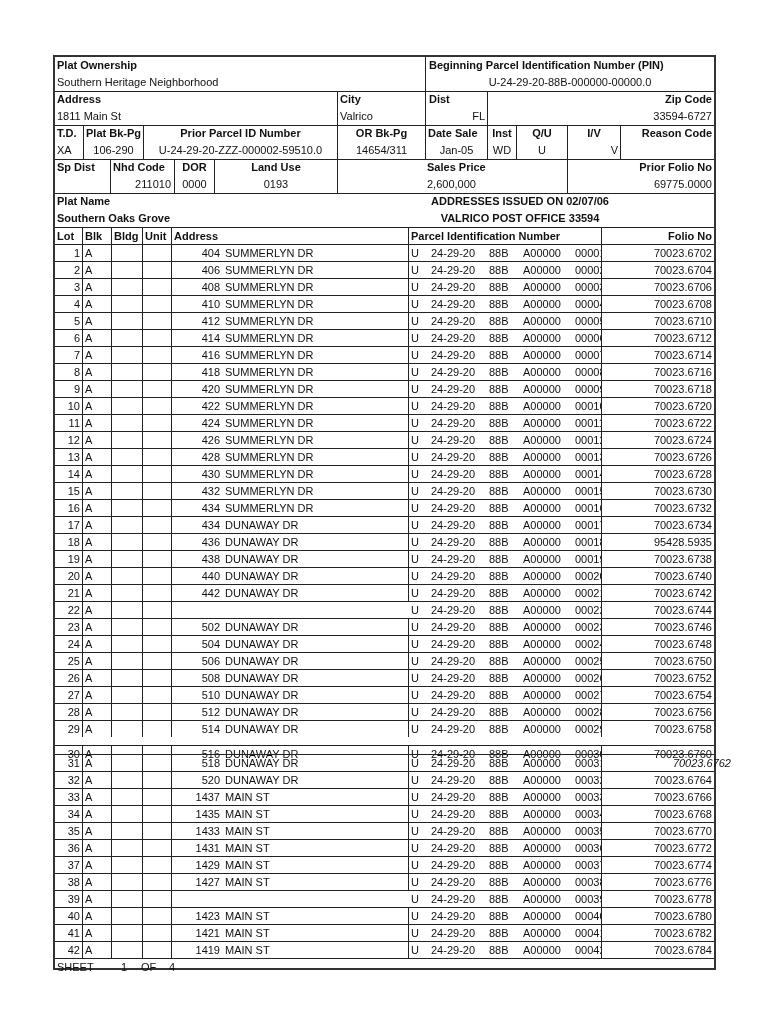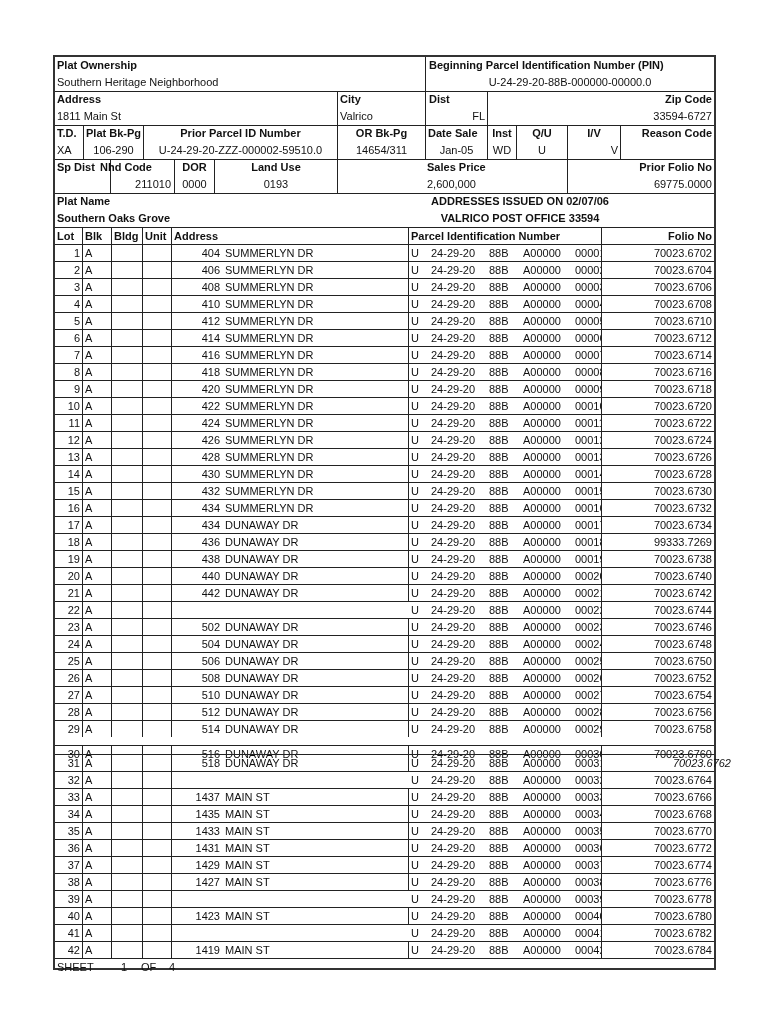--- a/index.html
+++ b/index.html
@@ -68,21 +68,21 @@
   <div class="txt r" style="left:566px; width:91px; top:85px;"></div>
 
   <div class="hl" style="left:0; width:659px; top:102px;"></div>
   <div class="vl" style="left:55px; top:102px; height:34px;"></div>
   <div class="vl" style="left:119px; top:102px; height:34px;"></div>
   <div class="vl" style="left:159px; top:102px; height:34px;"></div>
   <div class="vl" style="left:282px; top:102px; height:34px;"></div>
   <div class="vl" style="left:512px; top:102px; height:34px;"></div>
   <div class="txt b" style="left:2px; top:102px;">Sp Dist</div>
   <div class="txt" style="left:2px; top:119px;"></div>
-  <div class="txt b" style="left:45px; top:102px;">Nhd Code</div>
+  <div class="txt b" style="left:58px; top:102px;">Nhd Code</div>
   <div class="txt r" style="left:56px; width:60px; top:119px;">211010</div>
   <div class="txt b c" style="left:120px; width:39px; top:102px;">DOR</div>
   <div class="txt c" style="left:120px; width:39px; top:119px;">0000</div>
   <div class="txt b c" style="left:160px; width:122px; top:102px;">Land Use</div>
   <div class="txt c" style="left:160px; width:122px; top:119px;">0193</div>
   <div class="txt b" style="left:372px; top:102px;">Sales Price</div>
   <div class="txt" style="left:372px; top:119px;">2,600,000</div>
   <div class="txt b r" style="left:513px; width:144px; top:102px;">Prior Folio No</div>
   <div class="txt r" style="left:513px; width:144px; top:119px;">69775.0000</div>
 
@@ -256,21 +256,21 @@
         <div class="cell pin" style="left: 354px; width: 193px; border-right: 1px solid rgb(34, 34, 34);"><span style="width: 20px;">U</span><span style="width: 58px;">24-29-20</span><span style="width: 34px;">88B</span><span style="width: 52px;">A00000</span><span style="width: 40px;">00017</span></div>
         <div class="cell r" style="left: 547px; width: 112px;">70023.6734</div>
       </div>
       <div class="row" style="top: 476px;">
         <div class="cell r" style="left: 0px; width: 28px; border-right: 1px solid rgb(34, 34, 34);">18</div>
         <div class="cell " style="left: 28px; width: 29px; border-right: 1px solid rgb(34, 34, 34);">A</div>
         <div class="cell " style="left: 57px; width: 31px; border-right: 1px solid rgb(34, 34, 34);"></div>
         <div class="cell " style="left: 88px; width: 29px; border-right: 1px solid rgb(34, 34, 34);"></div>
         <div class="cell" style="left: 117px; width: 237px; border-right: 1px solid rgb(34, 34, 34);"><span style="display: inline-block; width: 46px; text-align: right;">436</span><span style="margin-left: 5px;">DUNAWAY DR</span></div>
         <div class="cell pin" style="left: 354px; width: 193px; border-right: 1px solid rgb(34, 34, 34);"><span style="width: 20px;">U</span><span style="width: 58px;">24-29-20</span><span style="width: 34px;">88B</span><span style="width: 52px;">A00000</span><span style="width: 40px;">00018</span></div>
-        <div class="cell r" style="left: 547px; width: 112px;">99333.7269</div>
+        <div class="cell r" style="left: 547px; width: 112px;">95428.5935</div>
       </div>
       <div class="row" style="top: 493px;">
         <div class="cell r" style="left: 0px; width: 28px; border-right: 1px solid rgb(34, 34, 34);">19</div>
         <div class="cell " style="left: 28px; width: 29px; border-right: 1px solid rgb(34, 34, 34);">A</div>
         <div class="cell " style="left: 57px; width: 31px; border-right: 1px solid rgb(34, 34, 34);"></div>
         <div class="cell " style="left: 88px; width: 29px; border-right: 1px solid rgb(34, 34, 34);"></div>
         <div class="cell" style="left: 117px; width: 237px; border-right: 1px solid rgb(34, 34, 34);"><span style="display: inline-block; width: 46px; text-align: right;">438</span><span style="margin-left: 5px;">DUNAWAY DR</span></div>
         <div class="cell pin" style="left: 354px; width: 193px; border-right: 1px solid rgb(34, 34, 34);"><span style="width: 20px;">U</span><span style="width: 58px;">24-29-20</span><span style="width: 34px;">88B</span><span style="width: 52px;">A00000</span><span style="width: 40px;">00019</span></div>
         <div class="cell r" style="left: 547px; width: 112px;">70023.6738</div>
       </div>
@@ -379,20 +379,21 @@
         <div class="cell " style="left: 88px; width: 29px; border-right: 1px solid rgb(34, 34, 34);"></div>
         <div class="cell" style="left: 117px; width: 237px; border-right: 1px solid rgb(34, 34, 34);"><span style="display: inline-block; width: 46px; text-align: right;">518</span><span style="margin-left: 5px;">DUNAWAY DR</span></div>
         <div class="cell pin" style="left: 354px; width: 193px; border-right: 1px solid rgb(34, 34, 34);"><span style="width: 20px;">U</span><span style="width: 58px;">24-29-20</span><span style="width: 34px;">88B</span><span style="width: 52px;">A00000</span><span style="width: 40px;">00031</span></div>
         <div class="cell r" style="left: 566px; width: 112px; font-style: italic;">70023.6762</div>
       </div>
       <div class="row" style="top: 714px;">
         <div class="cell r" style="left: 0px; width: 28px; border-right: 1px solid rgb(34, 34, 34);">32</div>
         <div class="cell " style="left: 28px; width: 29px; border-right: 1px solid rgb(34, 34, 34);">A</div>
         <div class="cell " style="left: 57px; width: 31px; border-right: 1px solid rgb(34, 34, 34);"></div>
         <div class="cell " style="left: 88px; width: 29px; border-right: 1px solid rgb(34, 34, 34);"></div>
+        <div class="cell" style="left: 117px; width: 237px; border-right: 1px solid rgb(34, 34, 34);"><span style="display: inline-block; width: 46px; text-align: right;">520</span><span style="margin-left: 5px;">DUNAWAY DR</span></div>
         <div class="cell pin" style="left: 354px; width: 193px; border-right: 1px solid rgb(34, 34, 34);"><span style="width: 20px;">U</span><span style="width: 58px;">24-29-20</span><span style="width: 34px;">88B</span><span style="width: 52px;">A00000</span><span style="width: 40px;">00032</span></div>
         <div class="cell r" style="left: 547px; width: 112px;">70023.6764</div>
       </div>
       <div class="row" style="top: 731px;">
         <div class="cell r" style="left: 0px; width: 28px; border-right: 1px solid rgb(34, 34, 34);">33</div>
         <div class="cell " style="left: 28px; width: 29px; border-right: 1px solid rgb(34, 34, 34);">A</div>
         <div class="cell " style="left: 57px; width: 31px; border-right: 1px solid rgb(34, 34, 34);"></div>
         <div class="cell " style="left: 88px; width: 29px; border-right: 1px solid rgb(34, 34, 34);"></div>
         <div class="cell" style="left: 117px; width: 237px; border-right: 1px solid rgb(34, 34, 34);"><span style="display: inline-block; width: 46px; text-align: right;">1437</span><span style="margin-left: 5px;">MAIN ST</span></div>
         <div class="cell pin" style="left: 354px; width: 193px; border-right: 1px solid rgb(34, 34, 34);"><span style="width: 20px;">U</span><span style="width: 58px;">24-29-20</span><span style="width: 34px;">88B</span><span style="width: 52px;">A00000</span><span style="width: 40px;">00033</span></div>
@@ -458,20 +459,21 @@
         <div class="cell " style="left: 88px; width: 29px; border-right: 1px solid rgb(34, 34, 34);"></div>
         <div class="cell" style="left: 117px; width: 237px; border-right: 1px solid rgb(34, 34, 34);"><span style="display: inline-block; width: 46px; text-align: right;">1423</span><span style="margin-left: 5px;">MAIN ST</span></div>
         <div class="cell pin" style="left: 354px; width: 193px; border-right: 1px solid rgb(34, 34, 34);"><span style="width: 20px;">U</span><span style="width: 58px;">24-29-20</span><span style="width: 34px;">88B</span><span style="width: 52px;">A00000</span><span style="width: 40px;">00040</span></div>
         <div class="cell r" style="left: 547px; width: 112px;">70023.6780</div>
       </div>
       <div class="row" style="top: 867px;">
         <div class="cell r" style="left: 0px; width: 28px; border-right: 1px solid rgb(34, 34, 34);">41</div>
         <div class="cell " style="left: 28px; width: 29px; border-right: 1px solid rgb(34, 34, 34);">A</div>
         <div class="cell " style="left: 57px; width: 31px; border-right: 1px solid rgb(34, 34, 34);"></div>
         <div class="cell " style="left: 88px; width: 29px; border-right: 1px solid rgb(34, 34, 34);"></div>
+        <div class="cell" style="left: 117px; width: 237px; border-right: 1px solid rgb(34, 34, 34);"><span style="display: inline-block; width: 46px; text-align: right;">1421</span><span style="margin-left: 5px;">MAIN ST</span></div>
         <div class="cell pin" style="left: 354px; width: 193px; border-right: 1px solid rgb(34, 34, 34);"><span style="width: 20px;">U</span><span style="width: 58px;">24-29-20</span><span style="width: 34px;">88B</span><span style="width: 52px;">A00000</span><span style="width: 40px;">00041</span></div>
         <div class="cell r" style="left: 547px; width: 112px;">70023.6782</div>
       </div>
       <div class="row" style="top: 884px;">
         <div class="cell r" style="left: 0px; width: 28px; border-right: 1px solid rgb(34, 34, 34);">42</div>
         <div class="cell " style="left: 28px; width: 29px; border-right: 1px solid rgb(34, 34, 34);">A</div>
         <div class="cell " style="left: 57px; width: 31px; border-right: 1px solid rgb(34, 34, 34);"></div>
         <div class="cell " style="left: 88px; width: 29px; border-right: 1px solid rgb(34, 34, 34);"></div>
         <div class="cell" style="left: 117px; width: 237px; border-right: 1px solid rgb(34, 34, 34);"><span style="display: inline-block; width: 46px; text-align: right;">1419</span><span style="margin-left: 5px;">MAIN ST</span></div>
         <div class="cell pin" style="left: 354px; width: 193px; border-right: 1px solid rgb(34, 34, 34);"><span style="width: 20px;">U</span><span style="width: 58px;">24-29-20</span><span style="width: 34px;">88B</span><span style="width: 52px;">A00000</span><span style="width: 40px;">00042</span></div>

